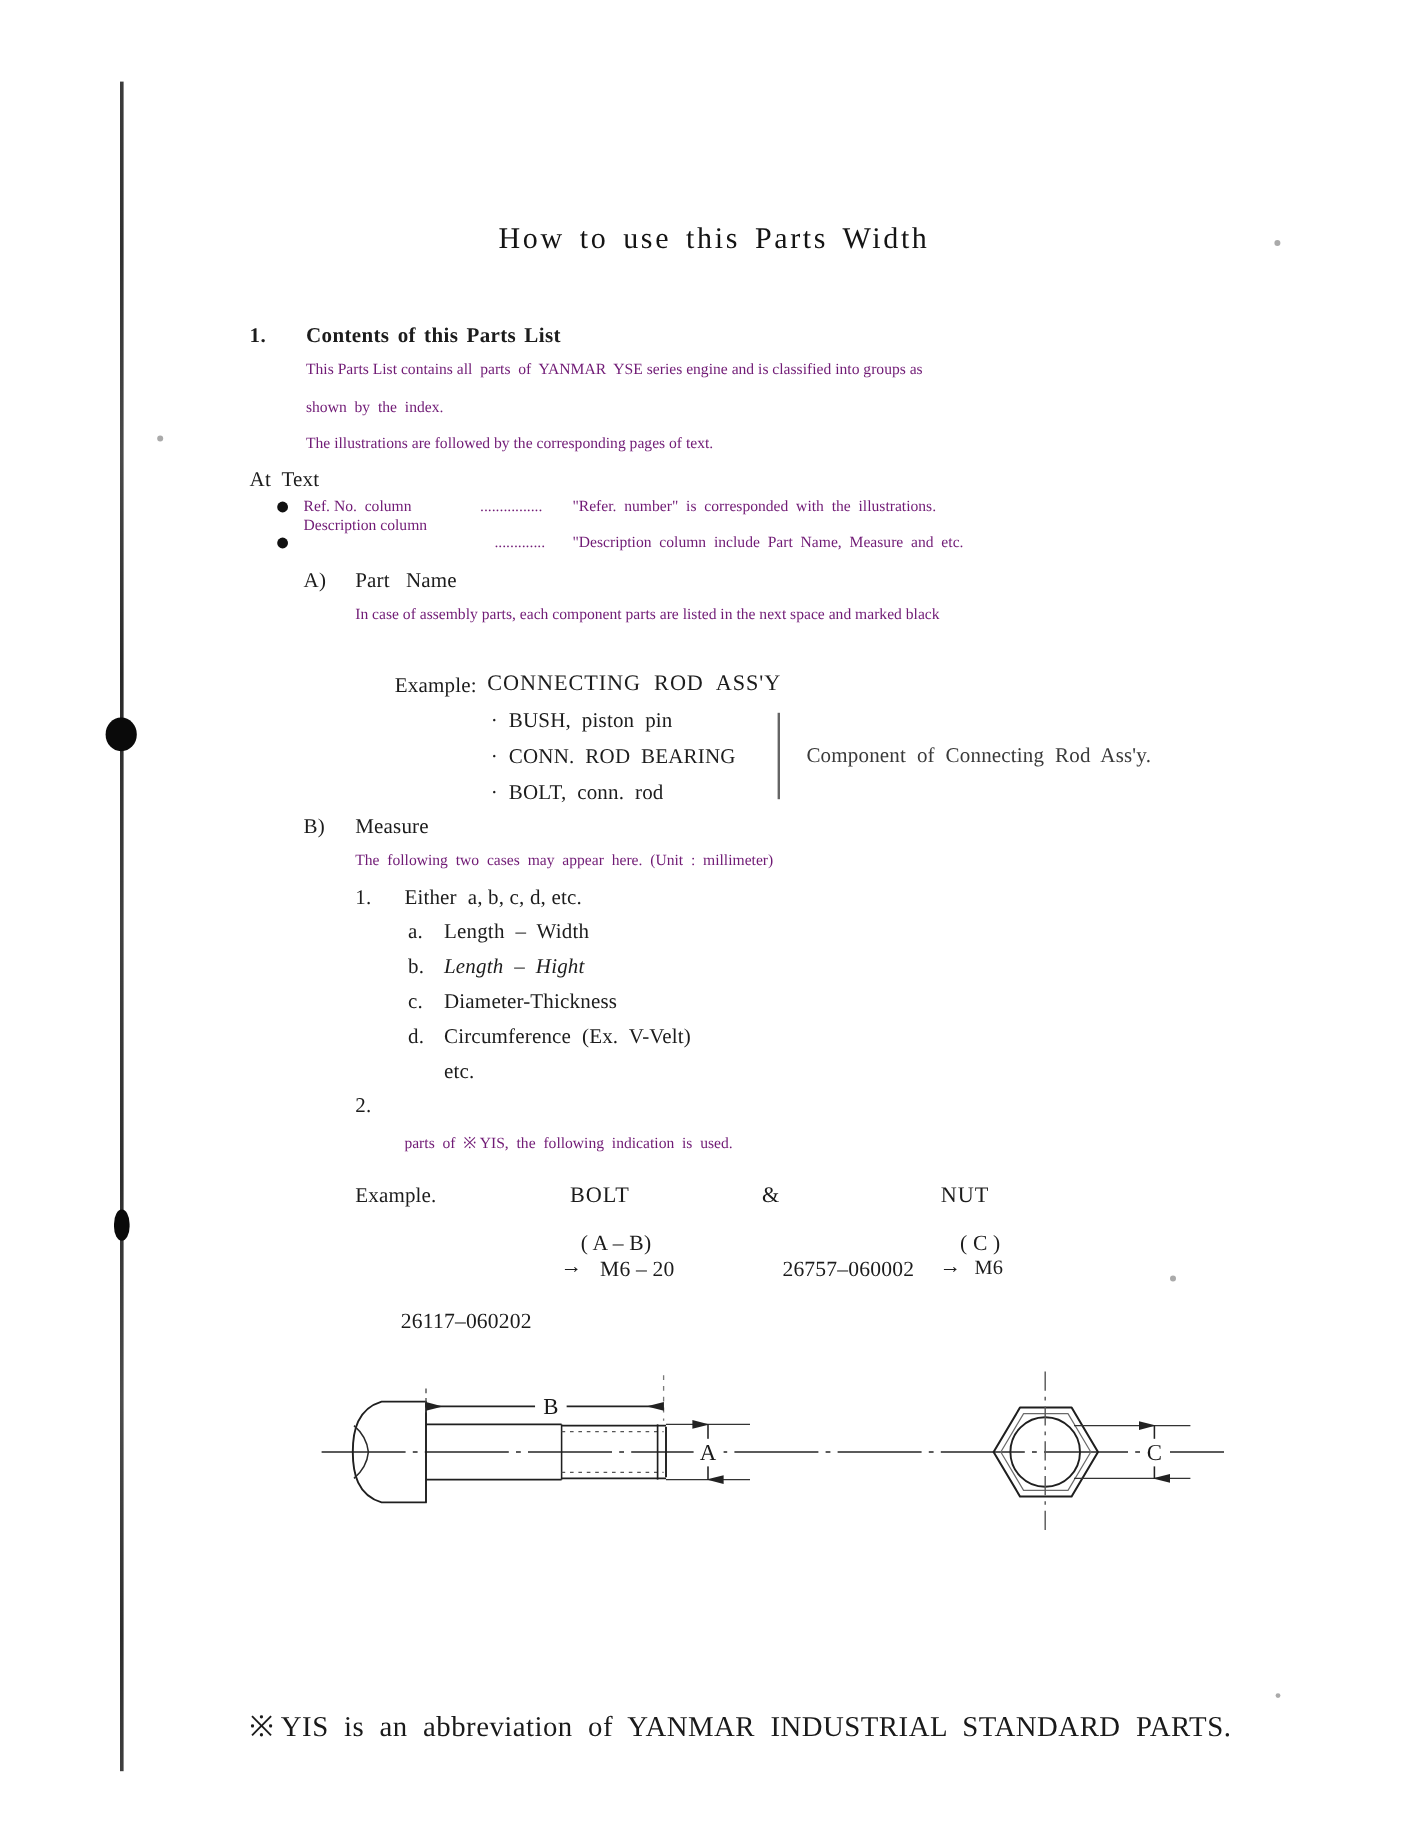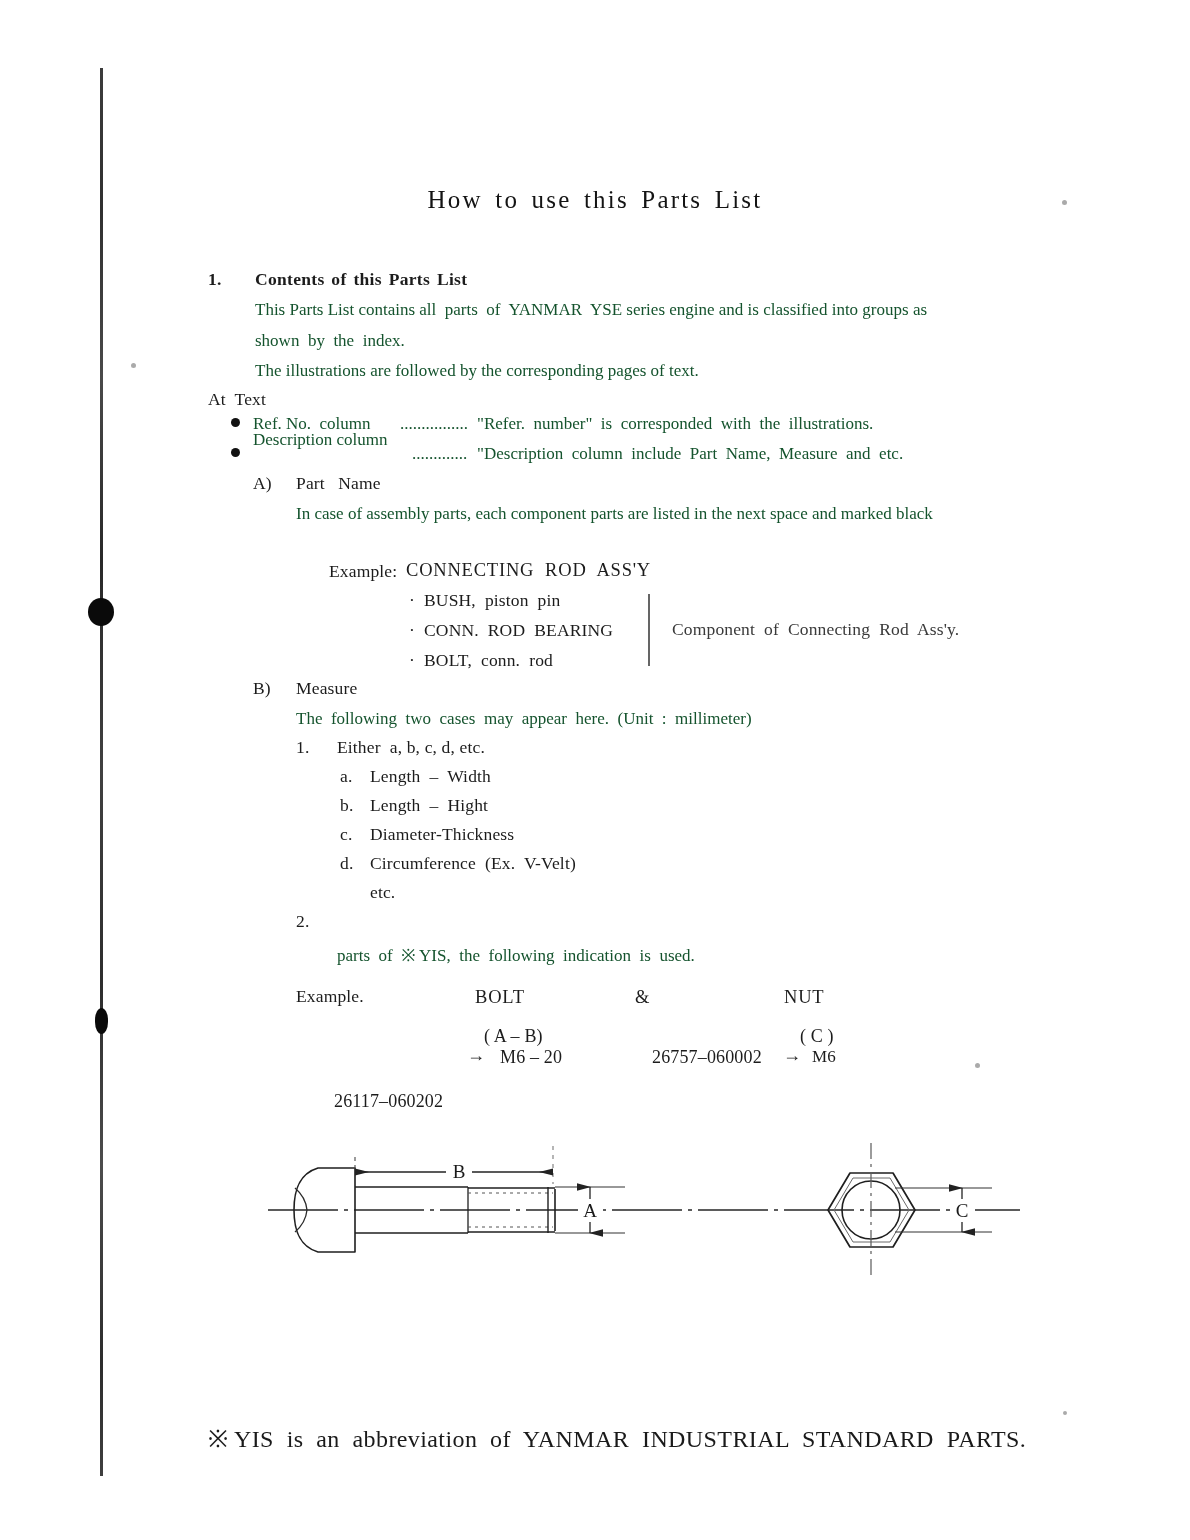--- a/index.html
+++ b/index.html
@@ -71,21 +71,21 @@
     color: #1c1c1c;
     white-space: pre;
     letter-spacing: .15px;
   }
   .tx.bold { font-weight: 700; letter-spacing: .3px; }
   .tx.wide { word-spacing: 2.2px; }
   .tx.caps { letter-spacing: .8px; }
   .tx.gray { color: #3a3a3a; }
 
   
-  .line { position: absolute; white-space: pre; font-size: 17px; color: #14532d; }
+  .line { position: absolute; white-space: pre; font-size: 13px; color: #701a75; }
 
   .bullet-dot {
     position: absolute;
     width: 9px; height: 9px;
     border-radius: 50%;
     background: #111;
   }
 
   
   .brace {
@@ -125,21 +125,21 @@
 
   <div class="binding-line"></div>
   <div class="binding-dot d1"></div>
   <div class="binding-dot d2"></div>
 
   <div class="speck" style="left:1062px;top:200px;width:5px;height:5px;"></div>
   <div class="speck" style="left:131px;top:363px;width:5px;height:5px;"></div>
   <div class="speck" style="left:975px;top:1063px;width:5px;height:5px;"></div>
   <div class="speck" style="left:1063px;top:1411px;width:4px;height:4px;"></div>
 
-  <div class="doc-title">How to use this Parts List</div>
+  <div class="doc-title">How to use this Parts Width</div>
 
   <div class="tx bold" style="left:208px;top:271px;">1.</div>
   <div class="tx bold wide" style="left:255px;top:271px;">Contents of this Parts List</div>
   <div class="line" style="left:255px;top:300px;">This Parts List contains all  parts  of  YANMAR  YSE series engine and is classified into groups as</div>
   <div class="line" style="left:255px;top:331px;">shown  by  the  index.</div>
   <div class="line" style="left:255px;top:361px;">The illustrations are followed by the corresponding pages of text.</div>
 
   <div class="tx" style="left:208px;top:391px;">At  Text</div>
 
   <div class="bullet-dot" style="left:231px;top:418px;"></div>
@@ -169,21 +169,21 @@
   <div class="tx" style="left:296px;top:680px;">Measure</div>
   <div class="line" style="left:296px;top:709px;">The  following  two  cases  may  appear  here.  (Unit  :  millimeter)</div>
 
   <div class="tx" style="left:296px;top:739px;">1.</div>
   <div class="tx" style="left:337px;top:739px;">Either  a, b, c, d, etc.</div>
 
   <div class="tx" style="left:340px;top:768px;">a.</div>
   <div class="tx" style="left:370px;top:768px;">Length  –  Width</div>
 
   <div class="tx" style="left:340px;top:797px;">b.</div>
-  <div class="tx" style="left:370px;top:797px;">Length  –  Hight</div>
+  <div class="tx" style="left:370px;top:797px;font-style:italic;">Length  –  Hight</div>
 
   <div class="tx" style="left:340px;top:826px;">c.</div>
   <div class="tx" style="left:370px;top:826px;">Diameter-Thickness</div>
 
   <div class="tx" style="left:340px;top:855px;">d.</div>
   <div class="tx" style="left:370px;top:855px;">Circumference  (Ex.  V-Velt)</div>
 
   <div class="tx" style="left:370px;top:884px;">etc.</div>
 
   <div class="tx" style="left:296px;top:913px;">2.</div>

